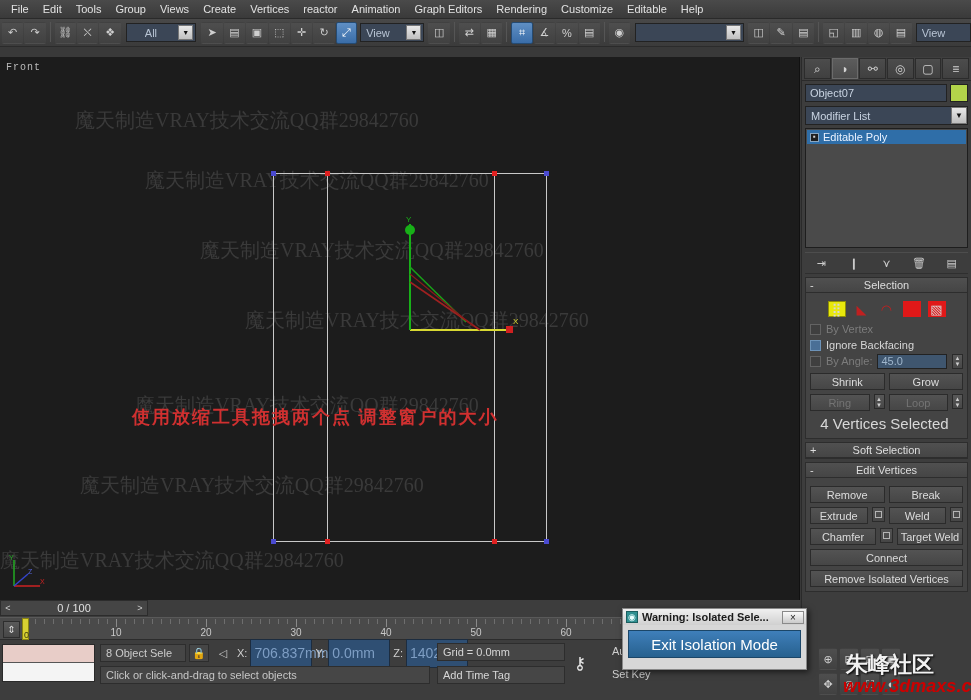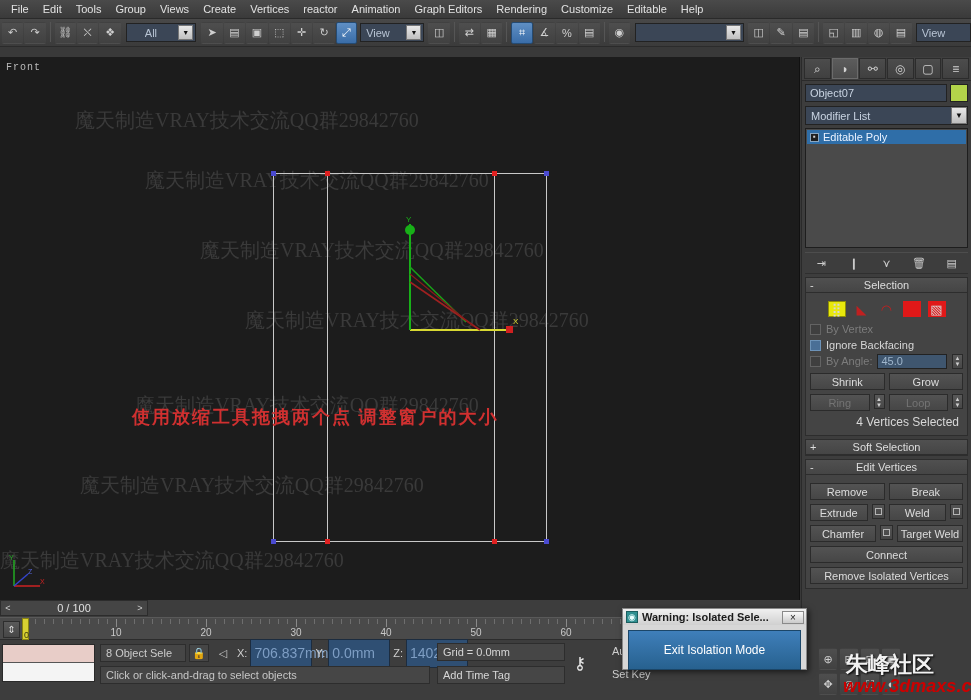--- a/index.html
+++ b/index.html
@@ -131,36 +131,36 @@
   .spinarrows { width:11px; height:15px; background:linear-gradient(#585858,#474747);
     border:1px solid #2a2a2a; display:flex; flex-direction:column; align-items:center;
     justify-content:center; font-size:6px; color:#d0d0d0; line-height:6px; }
   .btnrow { display:flex; gap:4px; margin-top:4px; }
   .mbtn { flex:1; height:17px; background:linear-gradient(#535353,#464646); border:1px solid #2b2b2b;
     display:flex; align-items:center; justify-content:center; color:#dcdcdc; font-size:11px; }
   .mbtn.dis { color:#747474; }
   .sq { width:13px; height:15px; background:linear-gradient(#535353,#464646);
     border:1px solid #2b2b2b; display:flex; align-items:center; justify-content:center; }
   .sq i { display:block; width:7px; height:7px; border:1px solid #b4b4b4; }
-  .infoline { text-align:right; font-size:12px; color:#d8d8d8; padding:4px 4px 2px 0; }
+  .infoline { text-align:center; font-size:15px; color:#d8d8d8; padding:4px 4px 2px 0; }
 
   
   .dlg { position:absolute; left:622px; top:608px; width:185px; height:62px;
     background:#d7d7d7; border:1px solid #888; box-shadow:2px 2px 6px rgba(0,0,0,.6); }
   .dlg-tb { height:16px; background:linear-gradient(#f0f0f0,#d0d0d0);
     display:flex; align-items:center; padding-left:3px; gap:4px; }
   .dlg-ico { width:12px; height:12px; background:#2f8f90; border:1px solid #1b5f60;
     color:#eaffff; font-size:9px; display:flex; align-items:center; justify-content:center; }
   .dlg-title { flex:1; font-size:11px; font-weight:bold; color:#1a1a1a; white-space:nowrap; overflow:hidden; }
   .dlg-x { width:22px; height:13px; background:linear-gradient(#fafafa,#cacaca);
     border:1px solid #8a8a8a; display:flex; align-items:center; justify-content:center;
     font-size:10px; color:#222; margin-right:2px; }
   .dlg-body { padding:5px; }
-  .dlg-btn { height:40px; background:linear-gradient(#3f7fba,#27618f); border:1px solid #1b4668;
-    display:flex; align-items:center; justify-content:center; color:#fff; font-size:12px; }
+  .dlg-btn { height:28px; background:linear-gradient(#3f7fba,#27618f); border:1px solid #1b4668;
+    display:flex; align-items:center; justify-content:center; color:#fff; font-size:15px; }
 
   
   .wmbig { position:absolute; color:#cfcfcf; font-family:"Liberation Serif", serif;
     font-weight:bold; white-space:nowrap; pointer-events:none; opacity:.82; }
   .wmred { position:absolute; color:#cc0000; font-family:"Liberation Sans", sans-serif;
     font-weight:bold; font-style:italic; white-space:nowrap; }
   .wmcn { position:absolute; color:#f2f2f2; font-family:"Liberation Serif", serif;
     font-weight:bold; white-space:nowrap; }
 </style>
 </head>

